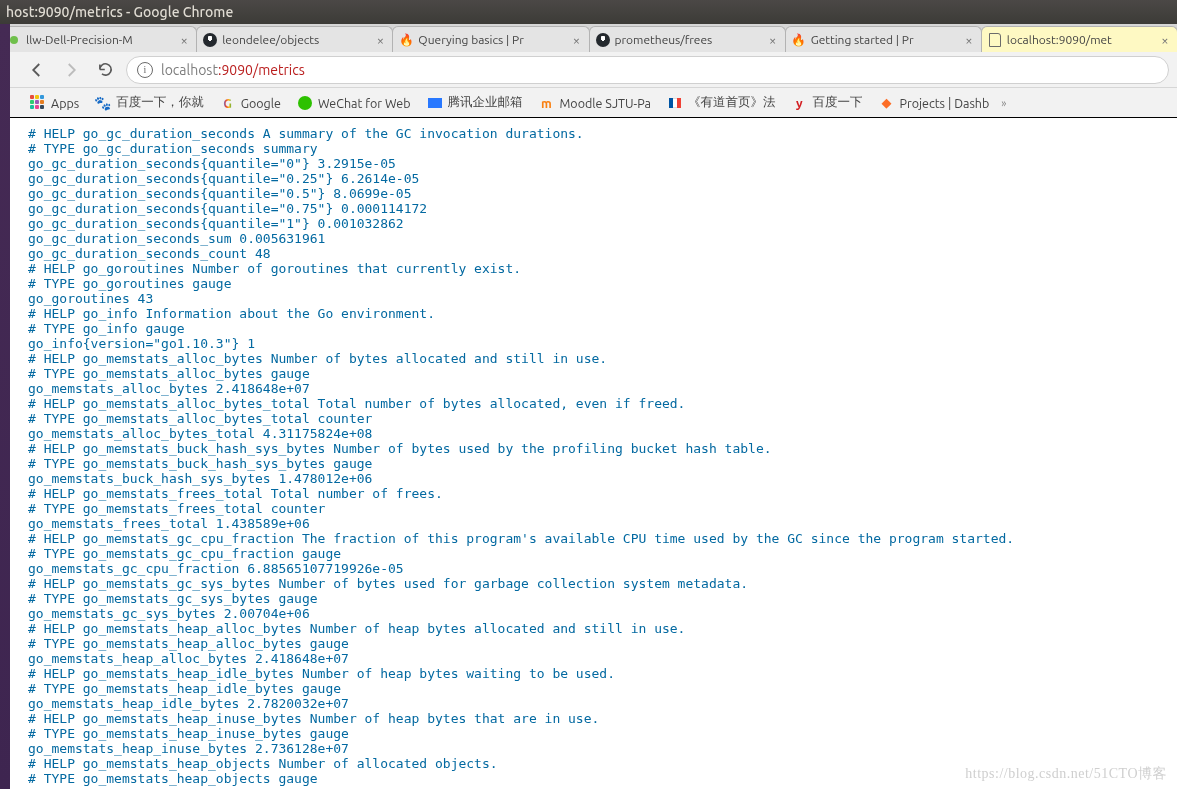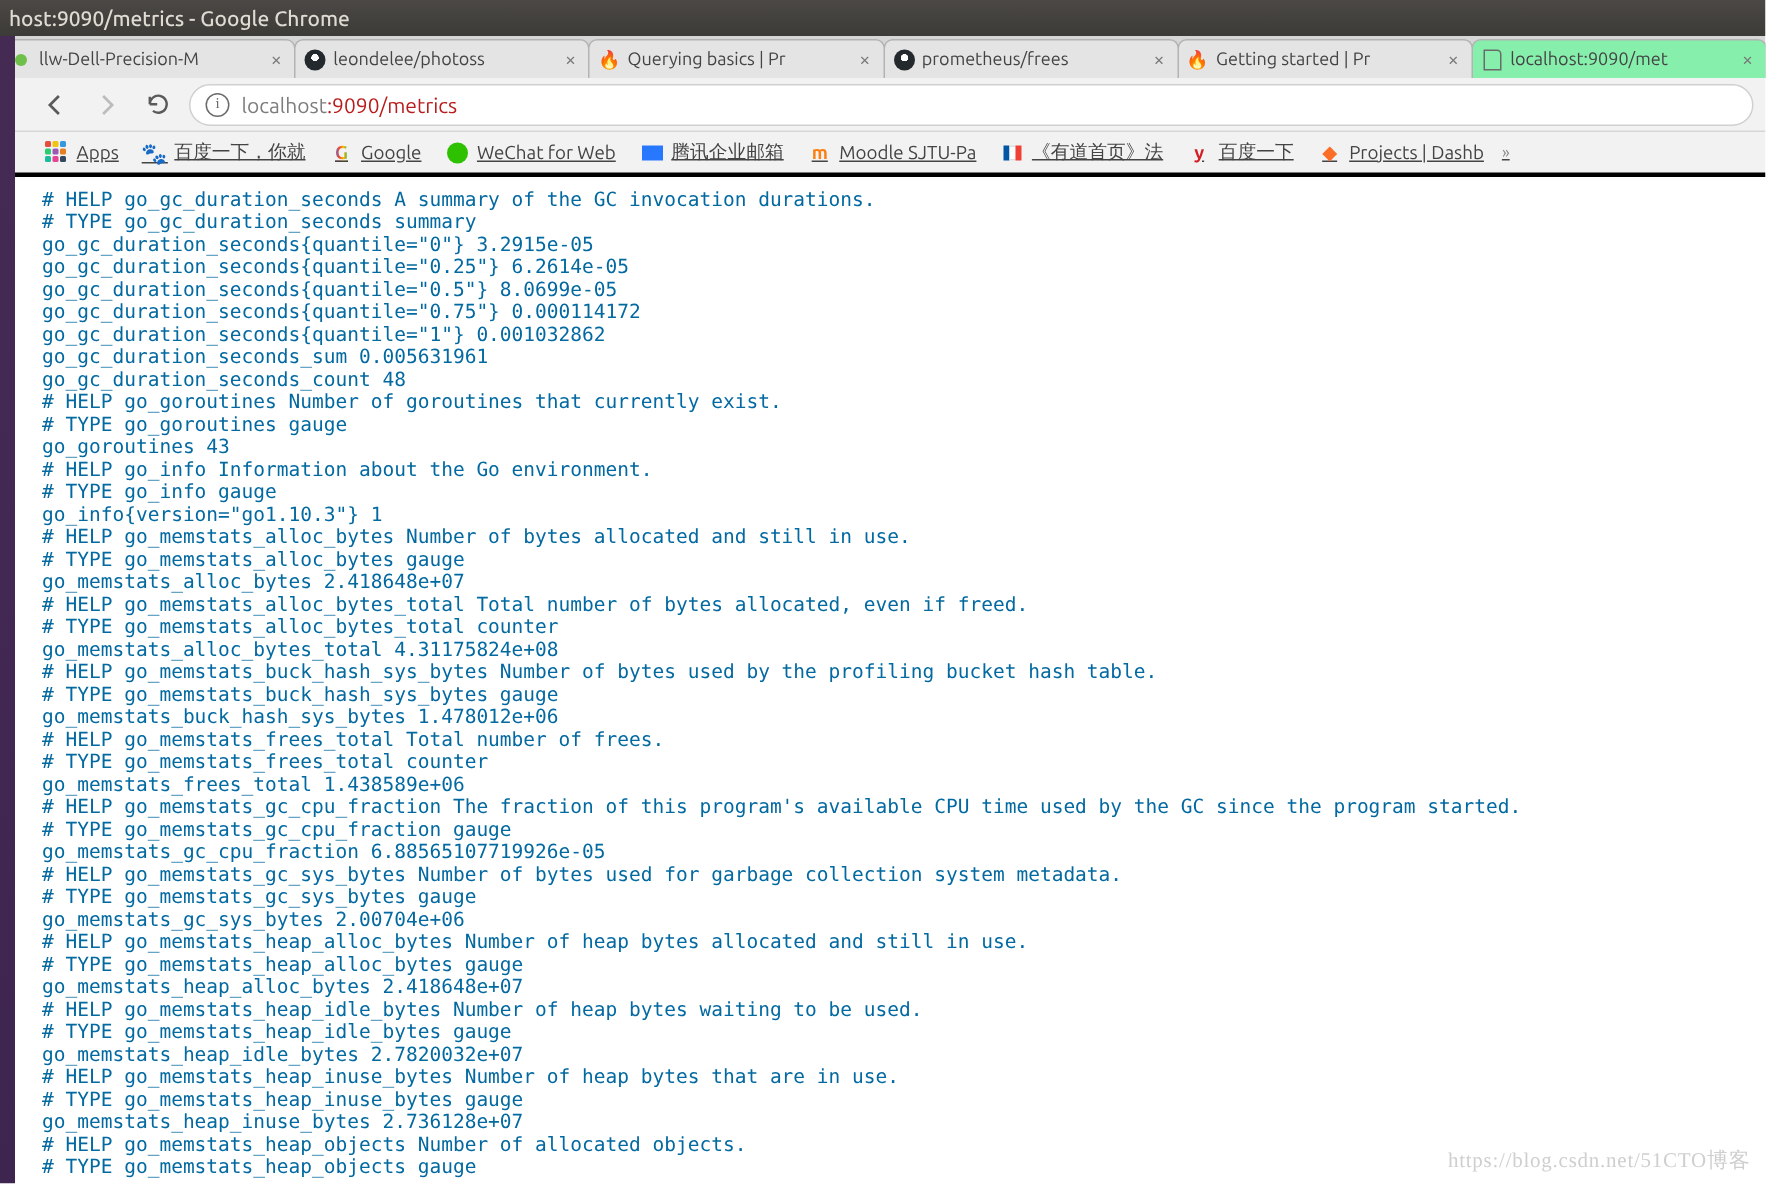--- a/index.html
+++ b/index.html
@@ -46,21 +46,21 @@
       display: flex;
       align-items: center;
       padding: 0 6px;
       font-size: 12px;
       color: #444;
       gap: 5px;
       overflow: hidden;
       margin-right: -1px;
     }
     .tab.active {
-      background: #86efac;
+      background: #fef9c3;
       z-index: 2;
     }
     .tab .favicon {
       width: 14px; height: 14px; flex: 0 0 14px;
       display:flex; align-items:center; justify-content:center;
       font-size:11px;
     }
     .tab .tab-title {
       flex:1; white-space: nowrap; overflow:hidden; text-overflow: ellipsis;
     }
@@ -99,29 +99,28 @@
     .omni-icon {
       width:16px;height:16px;border:1px solid #6b6b6b;border-radius:50%;
       display:flex;align-items:center;justify-content:center;
       font-size:10px;color:#6b6b6b;font-family:serif;
     }
     .omni-text { color:#7d7d7d; font-size:14px; }
     .omni-text .path { color:#b91c1c; }
     .bookmarks {
       height: 30px;
       background: #f2f2f2;
-      border-bottom: 3px solid #000000;
+      border-bottom: 1px solid #000000;
       display: flex;
       align-items: center;
       padding: 0 6px 0 14px;
       gap: 4px;
       font-size: 12.5px;
       color:#444;
       margin-left:10px;
-      text-decoration:underline;
     }
     .bm-item {
       display:flex; align-items:center; gap:5px;
       padding: 4px 6px; border-radius:3px; cursor:pointer;
       white-space:nowrap;
     }
     .bm-icon { width:16px;height:16px;display:flex;align-items:center;justify-content:center;}
     .apps-icon{
       width:16px;height:16px;display:grid;grid-template-columns:repeat(3,4px);grid-template-rows:repeat(3,4px);gap:1px;
     }
@@ -162,21 +161,21 @@
       <span class="favicon">
         <span style="width:8px;height:8px;background:#6fbf4b;border-radius:50%;display:inline-block"></span>
       </span>
       <span class="tab-title">llw-Dell-Precision-M</span>
       <span class="close">×</span>
     </div>
     <div class="tab">
       <span class="favicon">
         <span class="gh-icon"></span>
       </span>
-      <span class="tab-title">leondelee/photoss</span>
+      <span class="tab-title">leondelee/objects</span>
       <span class="close">×</span>
     </div>
     <div class="tab">
       <span class="favicon">
         <span class="prom-icon">🔥</span>
       </span>
       <span class="tab-title">Querying basics | Pr</span>
       <span class="close">×</span>
     </div>
     <div class="tab">

